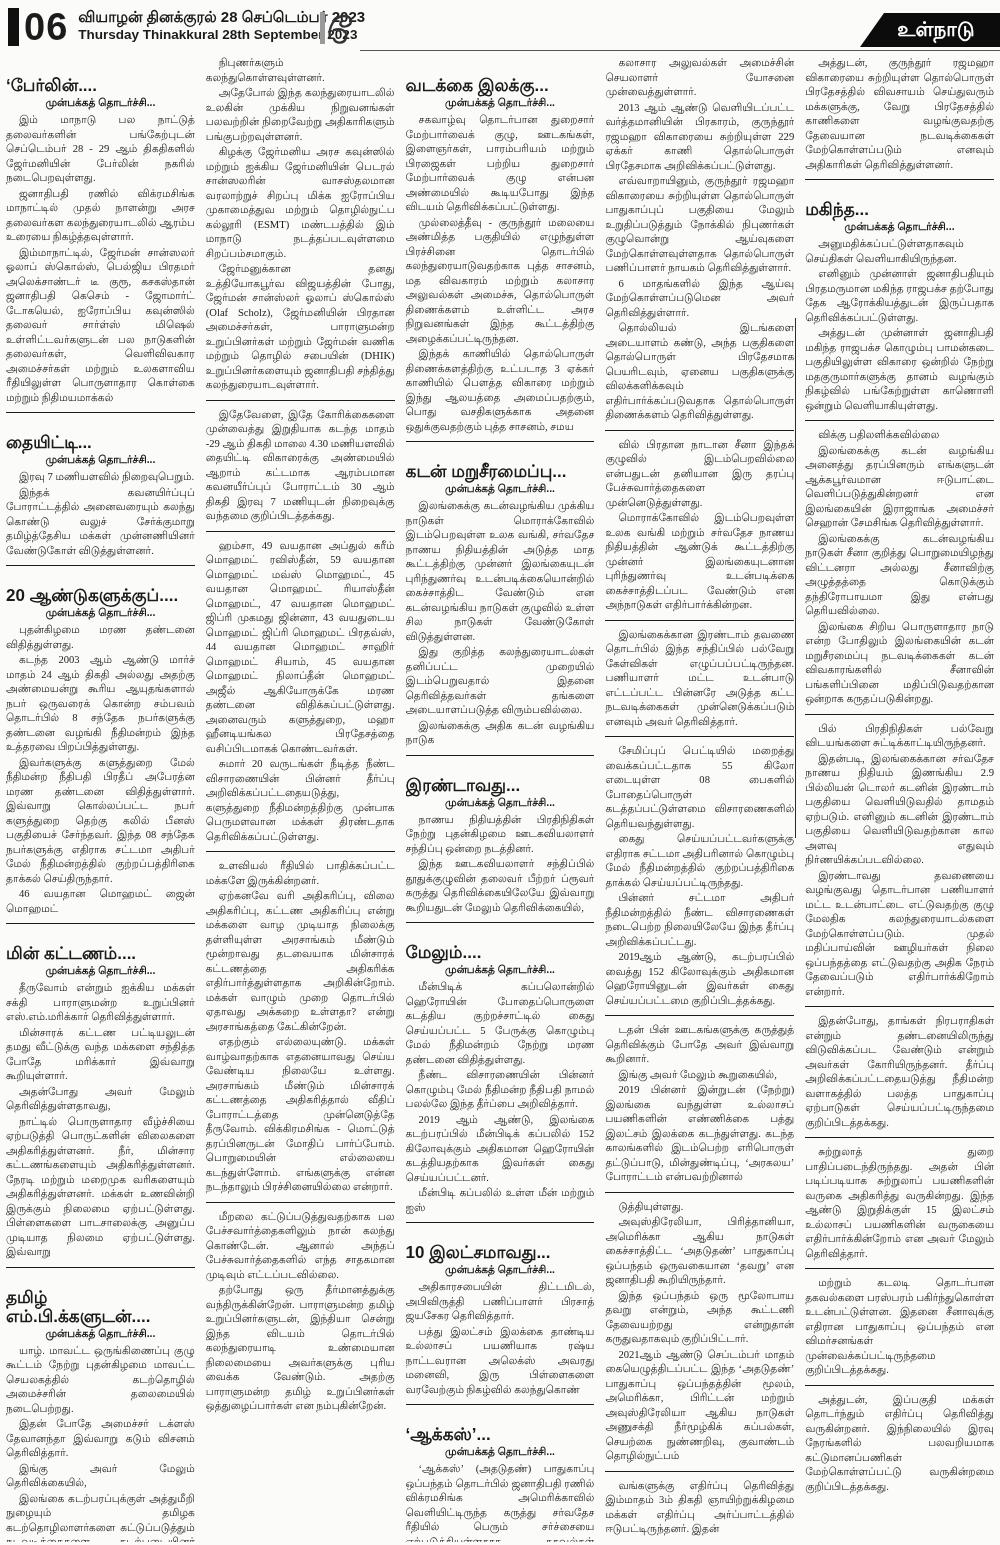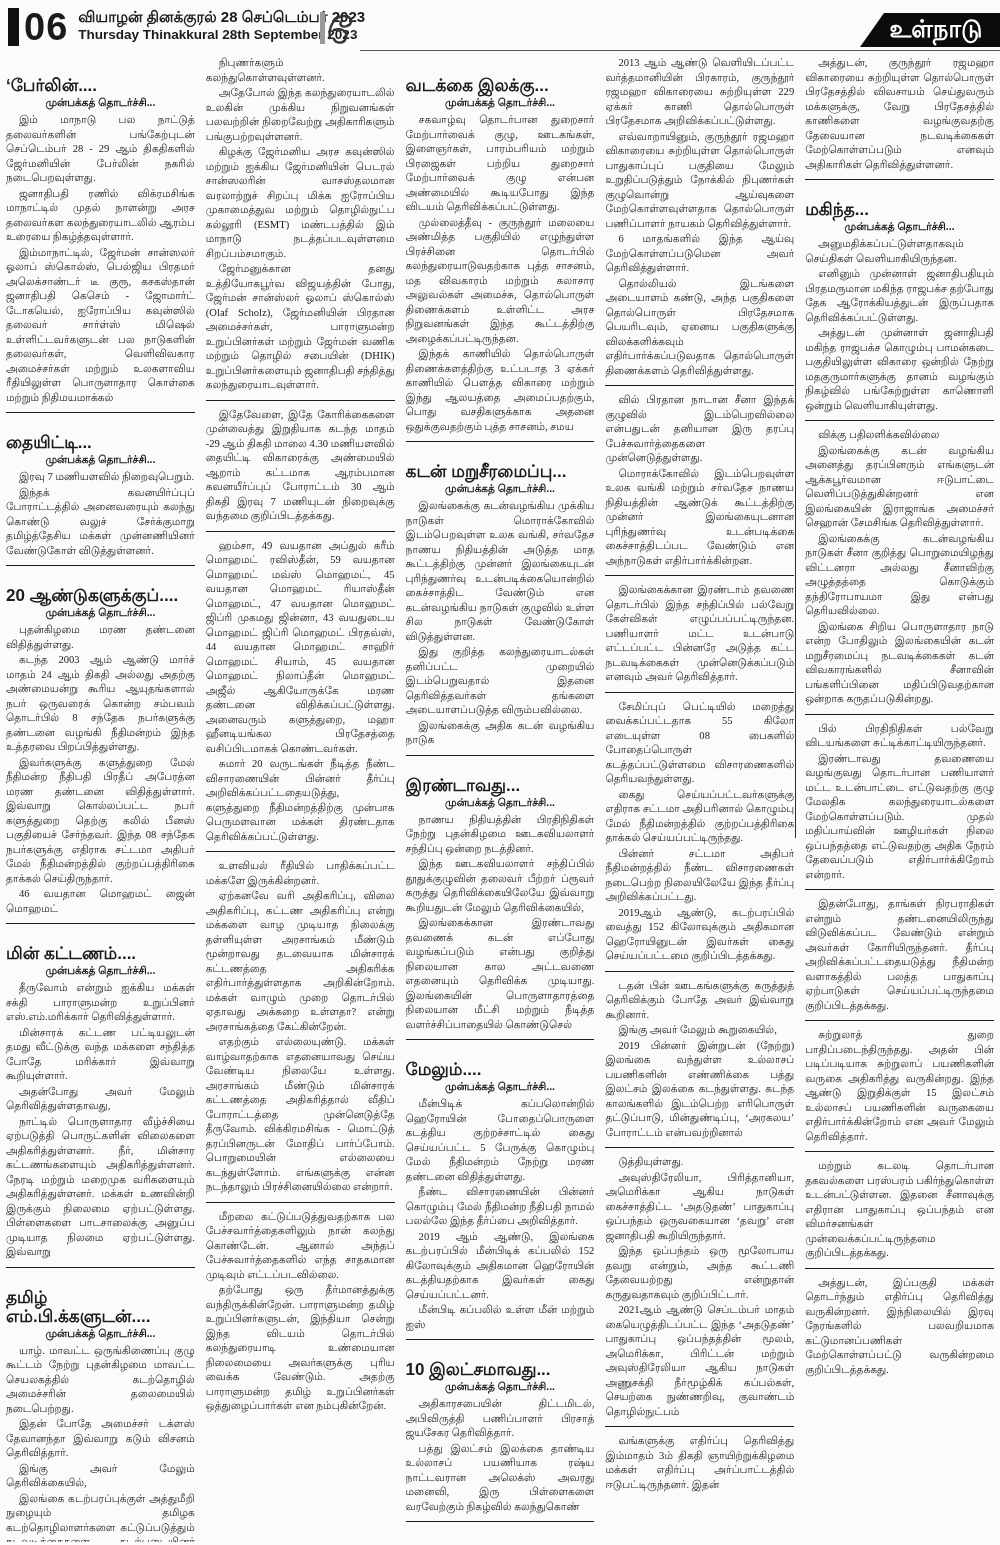--- a/index.html
+++ b/index.html
@@ -11,21 +11,21 @@
   .pageno-bar{width:11px;height:38px;background:#101010;margin-right:5px;}
   .pageno{font-family:"Liberation Sans",sans-serif;font-size:38px;font-weight:bold;line-height:38px;letter-spacing:1px;}
   .masthead{margin-left:10px;font-family:"Liberation Sans",sans-serif;font-weight:bold;}
   .masthead .ta{font-size:15px;line-height:18px;}
   .masthead .en{font-size:13.5px;line-height:17px;}
   .logo{position:absolute;left:312px;top:2px;width:34px;height:38px;}
   .head-rule{position:absolute;top:42px;left:352px;right:0;border-top:1.5px solid #555;}
   .banner{position:absolute;top:5px;right:0;width:140px;height:34px;background:#0c0c0c;
           clip-path:polygon(24px 0,100% 0,100% 100%,0 100%);
           display:flex;align-items:center;justify-content:center;}
-  .banner span{color:#ffffff;font-family:"Liberation Sans",sans-serif;font-weight:bold;font-size:24px;padding-left:12px;}
+  .banner span{color:#ffffff;font-family:"Liberation Sans",sans-serif;font-weight:bold;font-size:20px;padding-left:12px;}
   
   .columns{position:absolute;top:56px;left:6px;right:6px;bottom:3px;display:flex;gap:11px;}
   .col{flex:1 1 0;overflow:hidden;min-width:0;}
   .headline{font-family:"Liberation Sans",sans-serif;font-weight:bold;font-size:17px;line-height:1.12;margin:20px 0 1px 0;}
   .subhead{font-family:"Liberation Sans",sans-serif;font-weight:bold;font-size:10.5px;text-align:center;margin:0 0 3px 0;}
   .para{font-size:10.6px;line-height:1.37;text-align:justify;text-indent:13px;margin:0 0 1px 0;overflow-wrap:break-word;}
   .rule{border-top:1px solid #1c1c1c;margin:7px 0;}
   .vrule{position:absolute;width:1px;background:#2a2a2a;}
   .vrule-45{left:795px;top:318px;height:520px;}
 </style>
@@ -116,39 +116,39 @@
         <div class="headline">கடன் மறுசீரமைப்பு...</div>
         <div class="subhead">முன்பக்கத் தொடர்ச்சி...</div>
         <div class="para">இலங்கைக்கு கடன்வழங்கிய முக்கிய நாடுகள் மொராக்கோவில் இடம்பெறவுள்ள உலக வங்கி, சர்வதேச நாணய நிதியத்தின் அடுத்த மாத கூட்டத்திற்கு முன்னர் இலங்கையுடன் புரிந்துணர்வு உடன்படிக்கையொன்றில் கைச்சாத்திட வேண்டும் என கடன்வழங்கிய நாடுகள் குழுவில் உள்ள சில நாடுகள் வேண்டுகோள் விடுத்துள்ளன.</div>
         <div class="para">இது குறித்த கலந்துரையாடல்கள் தனிப்பட்ட முறையில் இடம்பெறுவதால் இதனை தெரிவித்தவர்கள் தங்களை அடையாளப்படுத்த விரும்பவில்லை.</div>
         <div class="para">இலங்கைக்கு அதிக கடன் வழங்கிய நாடுக</div>
         <div class="rule"></div>
         <div class="headline">இரண்டாவது...</div>
         <div class="subhead">முன்பக்கத் தொடர்ச்சி...</div>
         <div class="para">நாணய நிதியத்தின் பிரதிநிதிகள் நேற்று புதன்கிழமை ஊடகவியலாளர் சந்திப்பு ஒன்றை நடத்தினர்.</div>
         <div class="para">இந்த ஊடகவியலாளர் சந்திப்பில் தூதுக்குழுவின் தலைவர் பீற்றர் ப்ரூவர் கருத்து தெரிவிக்கையிலேயே இவ்வாறு கூறியதுடன் மேலும் தெரிவிக்கையில்,</div>
-        <div class="para">இலங்கைக்கான இரண்டாவது தவணைக் கடன் எப்போது வழங்கப்படும் என்பது குறித்து நிலையான கால அட்டவணை எதனையும் தெரிவிக்க முடியாது. இலங்கையின் பொருளாதாரத்தை நிலையான மீட்சி மற்றும் நீடித்த வளர்ச்சிப்பாதையில் கொண்டுசெல்</div>
         <div class="rule"></div>
         <div class="headline">மேலும்....</div>
         <div class="subhead">முன்பக்கத் தொடர்ச்சி...</div>
         <div class="para">மீன்பிடிக் கப்பலொன்றில் ஹெரோயின் போதைப்பொருளை கடத்திய குற்றச்சாட்டில் கைது செய்யப்பட்ட 5 பேருக்கு கொழும்பு மேல் நீதிமன்றம் நேற்று மரண தண்டனை விதித்துள்ளது.</div>
         <div class="para">நீண்ட விசாரணையின் பின்னர் கொழும்பு மேல் நீதிமன்ற நீதிபதி நாமல் பலல்லே இந்த தீர்ப்பை அறிவித்தார்.</div>
         <div class="para">2019 ஆம் ஆண்டு, இலங்கை கடற்பரப்பில் மீன்பிடிக் கப்பலில் 152 கிலோவுக்கும் அதிகமான ஹெரோயின் கடத்தியதற்காக இவர்கள் கைது செய்யப்பட்டனர்.</div>
         <div class="para">மீன்பிடி கப்பலில் உள்ள மீன் மற்றும் ஐஸ்</div>
         <div class="rule"></div>
         <div class="headline">10 இலட்சமாவது...</div>
         <div class="subhead">முன்பக்கத் தொடர்ச்சி...</div>
         <div class="para">அதிகாரசபையின் திட்டமிடல், அபிவிருத்தி பணிப்பாளர் பிரசாத் ஜயசேகர தெரிவித்தார்.</div>
         <div class="para">பத்து இலட்சம் இலக்கை தாண்டிய உல்லாசப் பயணியாக ரஷ்ய நாட்டவரான அலெக்ஸ் அவரது மனைவி, இரு பிள்ளைகளை வரவேற்கும் நிகழ்வில் கலந்துகொண்</div>
         <div class="rule"></div>
         <div class="headline">‘ஆக்கஸ்’...</div>
         <div class="subhead">முன்பக்கத் தொடர்ச்சி...</div>
         <div class="para">‘ஆக்கஸ்’ (அதடுதண்) பாதுகாப்பு ஒப்பந்தம் தொடர்பில் ஜனாதிபதி ரணில் விக்ரமசிங்க அமெரிக்காவில் வெளியிட்டிருந்த கருத்து சர்வதேச ரீதியில் பெரும் சர்ச்சையை ஏற்படுத்தியுள்ளதாக தகவல்கள் வெளியாகியுள்ளன.</div>
       </div>
       <div class="col">
+        <div class="para">கலாசார அலுவல்கள் அமைச்சின் செயலாளர் யோசனை முன்வைத்துள்ளார்.</div>
         <div class="para">2013 ஆம் ஆண்டு வெளியிடப்பட்ட வர்த்தமானியின் பிரகாரம், குருந்தூர் ரஜமஹா விகாரையை சுற்றியுள்ள 229 ஏக்கர் காணி தொல்பொருள் பிரதேசமாக அறிவிக்கப்பட்டுள்ளது.</div>
         <div class="para">எவ்வாறாயினும், குருந்தூர் ரஜமஹா விகாரையை சுற்றியுள்ள தொல்பொருள் பாதுகாப்புப் பகுதியை மேலும் உறுதிப்படுத்தும் நோக்கில் நிபுணர்கள் குழுவொன்று ஆய்வுகளை மேற்கொள்ளவுள்ளதாக தொல்பொருள் பணிப்பாளர் நாயகம் தெரிவித்துள்ளார்.</div>
         <div class="para">6 மாதங்களில் இந்த ஆய்வு மேற்கொள்ளப்படுமென அவர் தெரிவித்துள்ளார்.</div>
         <div class="para">தொல்லியல் இடங்களை அடையாளம் கண்டு, அந்த பகுதிகளை தொல்பொருள் பிரதேசமாக பெயரிடவும், ஏனைய பகுதிகளுக்கு விலக்களிக்கவும் எதிர்பார்க்கப்படுவதாக தொல்பொருள் திணைக்களம் தெரிவித்துள்ளது.</div>
         <div class="rule"></div>
         <div class="para">வில் பிரதான நாடான சீனா இந்தக் குழுவில் இடம்பெறவில்லை என்பதுடன் தனியான இரு தரப்பு பேச்சுவார்த்தைகளை முன்னெடுத்துள்ளது.</div>
         <div class="para">மொராக்கோவில் இடம்பெறவுள்ள உலக வங்கி மற்றும் சர்வதேச நாணய நிதியத்தின் ஆண்டுக் கூட்டத்திற்கு முன்னர் இலங்கையுடனான புரிந்துணர்வு உடன்படிக்கை கைச்சாத்திடப்பட வேண்டும் என அந்நாடுகள் எதிர்பார்க்கின்றன.</div>
         <div class="rule"></div>
         <div class="para">இலங்கைக்கான இரண்டாம் தவணை தொடர்பில் இந்த சந்திப்பில் பல்வேறு கேள்விகள் எழுப்பப்பட்டிருந்தன. பணியாளர் மட்ட உடன்பாடு எட்டப்பட்ட பின்னரே அடுத்த கட்ட நடவடிக்கைகள் முன்னெடுக்கப்படும் எனவும் அவர் தெரிவித்தார்.</div>
         <div class="rule"></div>
@@ -176,20 +176,21 @@
         <div class="para">அனுமதிக்கப்பட்டுள்ளதாகவும் செய்திகள் வெளியாகியிருந்தன.</div>
         <div class="para">எனினும் முன்னாள் ஜனாதிபதியும் பிரதமருமான மகிந்த ராஜபக்ச தற்போது தேக ஆரோக்கியத்துடன் இருப்பதாக தெரிவிக்கப்பட்டுள்ளது.</div>
         <div class="para">அத்துடன் முன்னாள் ஜனாதிபதி மகிந்த ராஜபக்ச கொழும்பு பாமன்கடை பகுதியிலுள்ள விகாரை ஒன்றில் நேற்று மதகுருமார்களுக்கு தானம் வழங்கும் நிகழ்வில் பங்கேற்றுள்ள காணொளி ஒன்றும் வெளியாகியுள்ளது.</div>
         <div class="rule"></div>
         <div class="para">விக்கு பதிலளிக்கவில்லை</div>
         <div class="para">இலங்கைக்கு கடன் வழங்கிய அனைத்து தரப்பினரும் எங்களுடன் ஆக்கபூர்வமான ஈடுபாட்டை வெளிப்படுத்துகின்றனர் என இலங்கையின் இராஜாங்க அமைச்சர் செஹான் சேமசிங்க தெரிவித்துள்ளார்.</div>
         <div class="para">இலங்கைக்கு கடன்வழங்கிய நாடுகள் சீனா குறித்து பொறுமையிழந்து விட்டனரா அல்லது சீனாவிற்கு அழுத்தத்தை கொடுக்கும் தந்திரோபாயமா இது என்பது தெரியவில்லை.</div>
         <div class="para">இலங்கை சிறிய பொருளாதார நாடு என்ற போதிலும் இலங்கையின் கடன் மறுசீரமைப்பு நடவடிக்கைகள் கடன் விவகாரங்களில் சீனாவின் பங்களிப்பினை மதிப்பிடுவதற்கான ஒன்றாக கருதப்படுகின்றது.</div>
         <div class="rule"></div>
         <div class="para">பில் பிரதிநிதிகள் பல்வேறு விடயங்களை சுட்டிக்காட்டியிருந்தனர்.</div>
+        <div class="para">இதன்படி, இலங்கைக்கான சர்வதேச நாணய நிதியம் இணங்கிய 2.9 பில்லியன் டொலர் கடனின் இரண்டாம் பகுதியை வெளியிடுவதில் தாமதம் ஏற்படும். எனினும் கடனின் இரண்டாம் பகுதியை வெளியிடுவதற்கான கால அளவு எதுவும் நிர்ணயிக்கப்படவில்லை.</div>
         <div class="para">இரண்டாவது தவணையை வழங்குவது தொடர்பான பணியாளர் மட்ட உடன்பாட்டை எட்டுவதற்கு குழு மேலதிக கலந்துரையாடல்களை மேற்கொள்ளப்படும். முதல் மதிப்பாய்வின் ஊழியர்கள் நிலை ஒப்பந்தத்தை எட்டுவதற்கு அதிக நேரம் தேவைப்படும் எதிர்பார்க்கிறோம் என்றார்.</div>
         <div class="rule"></div>
         <div class="para">இதன்போது, தாங்கள் நிரபராதிகள் என்றும் தண்டனையிலிருந்து விடுவிக்கப்பட வேண்டும் என்றும் அவர்கள் கோரியிருந்தனர். தீர்ப்பு அறிவிக்கப்பட்டதையடுத்து நீதிமன்ற வளாகத்தில் பலத்த பாதுகாப்பு ஏற்பாடுகள் செய்யப்பட்டிருந்தமை குறிப்பிடத்தக்கது.</div>
         <div class="rule"></div>
         <div class="para">சுற்றுலாத் துறை பாதிப்படைந்திருந்தது. அதன் பின் படிப்படியாக சுற்றுலாப் பயணிகளின் வருகை அதிகரித்து வருகின்றது. இந்த ஆண்டு இறுதிக்குள் 15 இலட்சம் உல்லாசப் பயணிகளின் வருகையை எதிர்பார்க்கின்றோம் என அவர் மேலும் தெரிவித்தார்.</div>
         <div class="rule"></div>
         <div class="para">மற்றும் கடலடி தொடர்பான தகவல்களை பரஸ்பரம் பகிர்ந்துகொள்ள உடன்பட்டுள்ளன. இதனை சீனாவுக்கு எதிரான பாதுகாப்பு ஒப்பந்தம் என விமர்சனங்கள் முன்வைக்கப்பட்டிருந்தமை குறிப்பிடத்தக்கது.</div>
         <div class="rule"></div>
         <div class="para">அத்துடன், இப்பகுதி மக்கள் தொடர்ந்தும் எதிர்ப்பு தெரிவித்து வருகின்றனர். இந்நிலையில் இரவு நேரங்களில் பலவறியமாக கட்டுமானப்பணிகள் மேற்கொள்ளப்பட்டு வருகின்றமை குறிப்பிடத்தக்கது.</div>
       </div>

